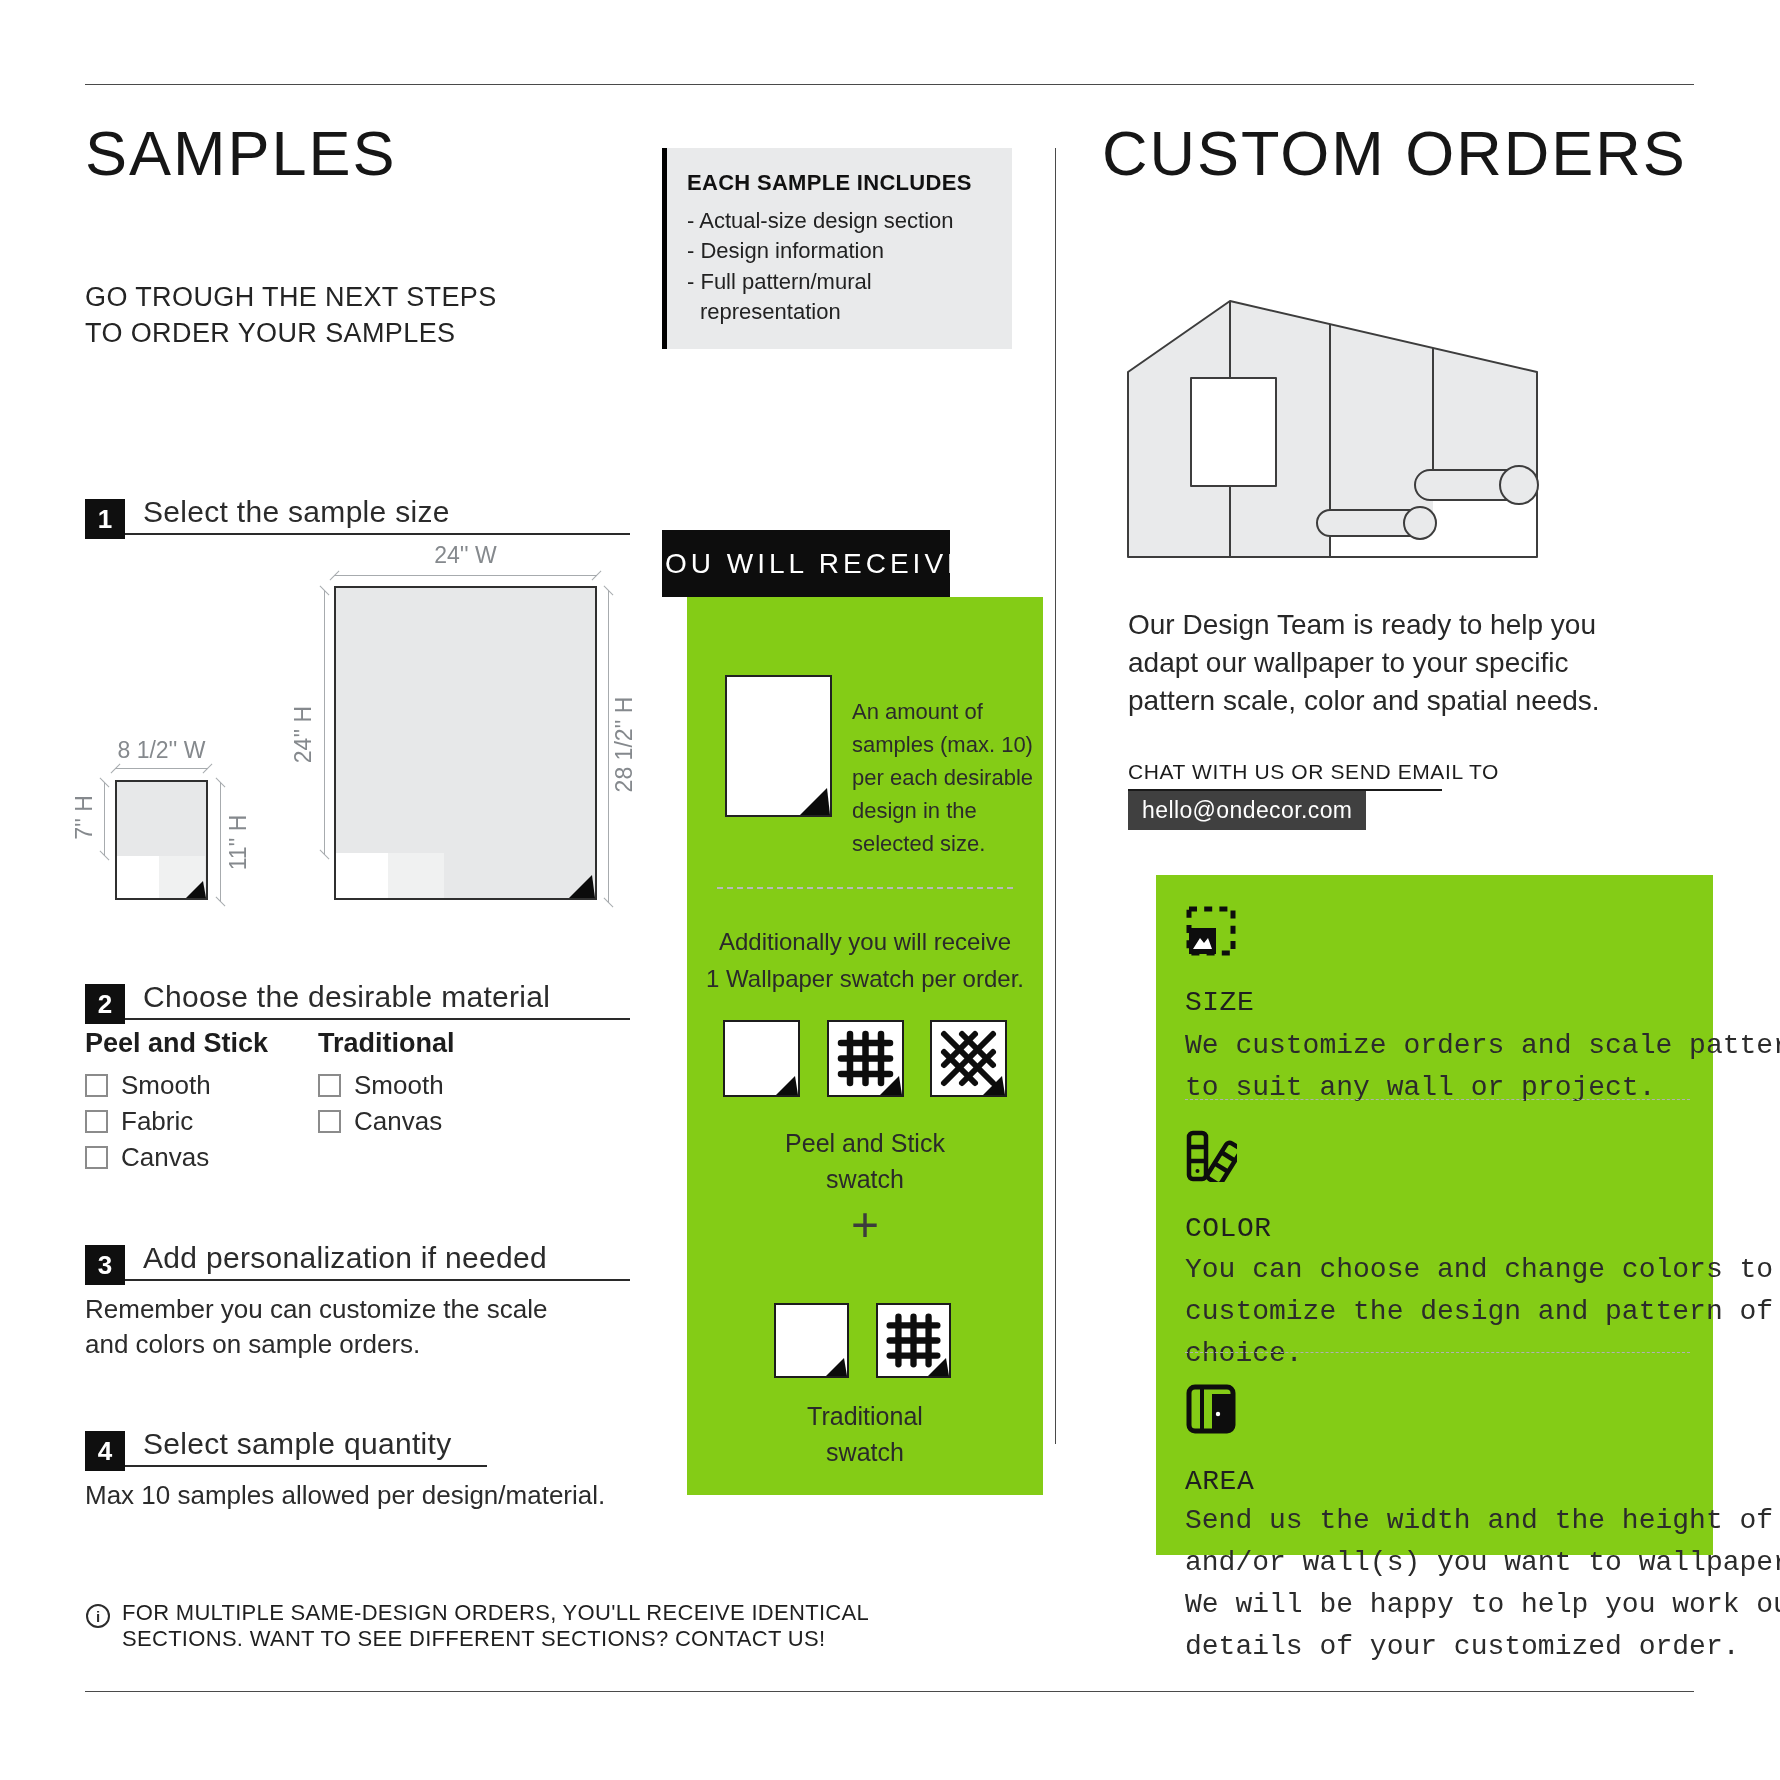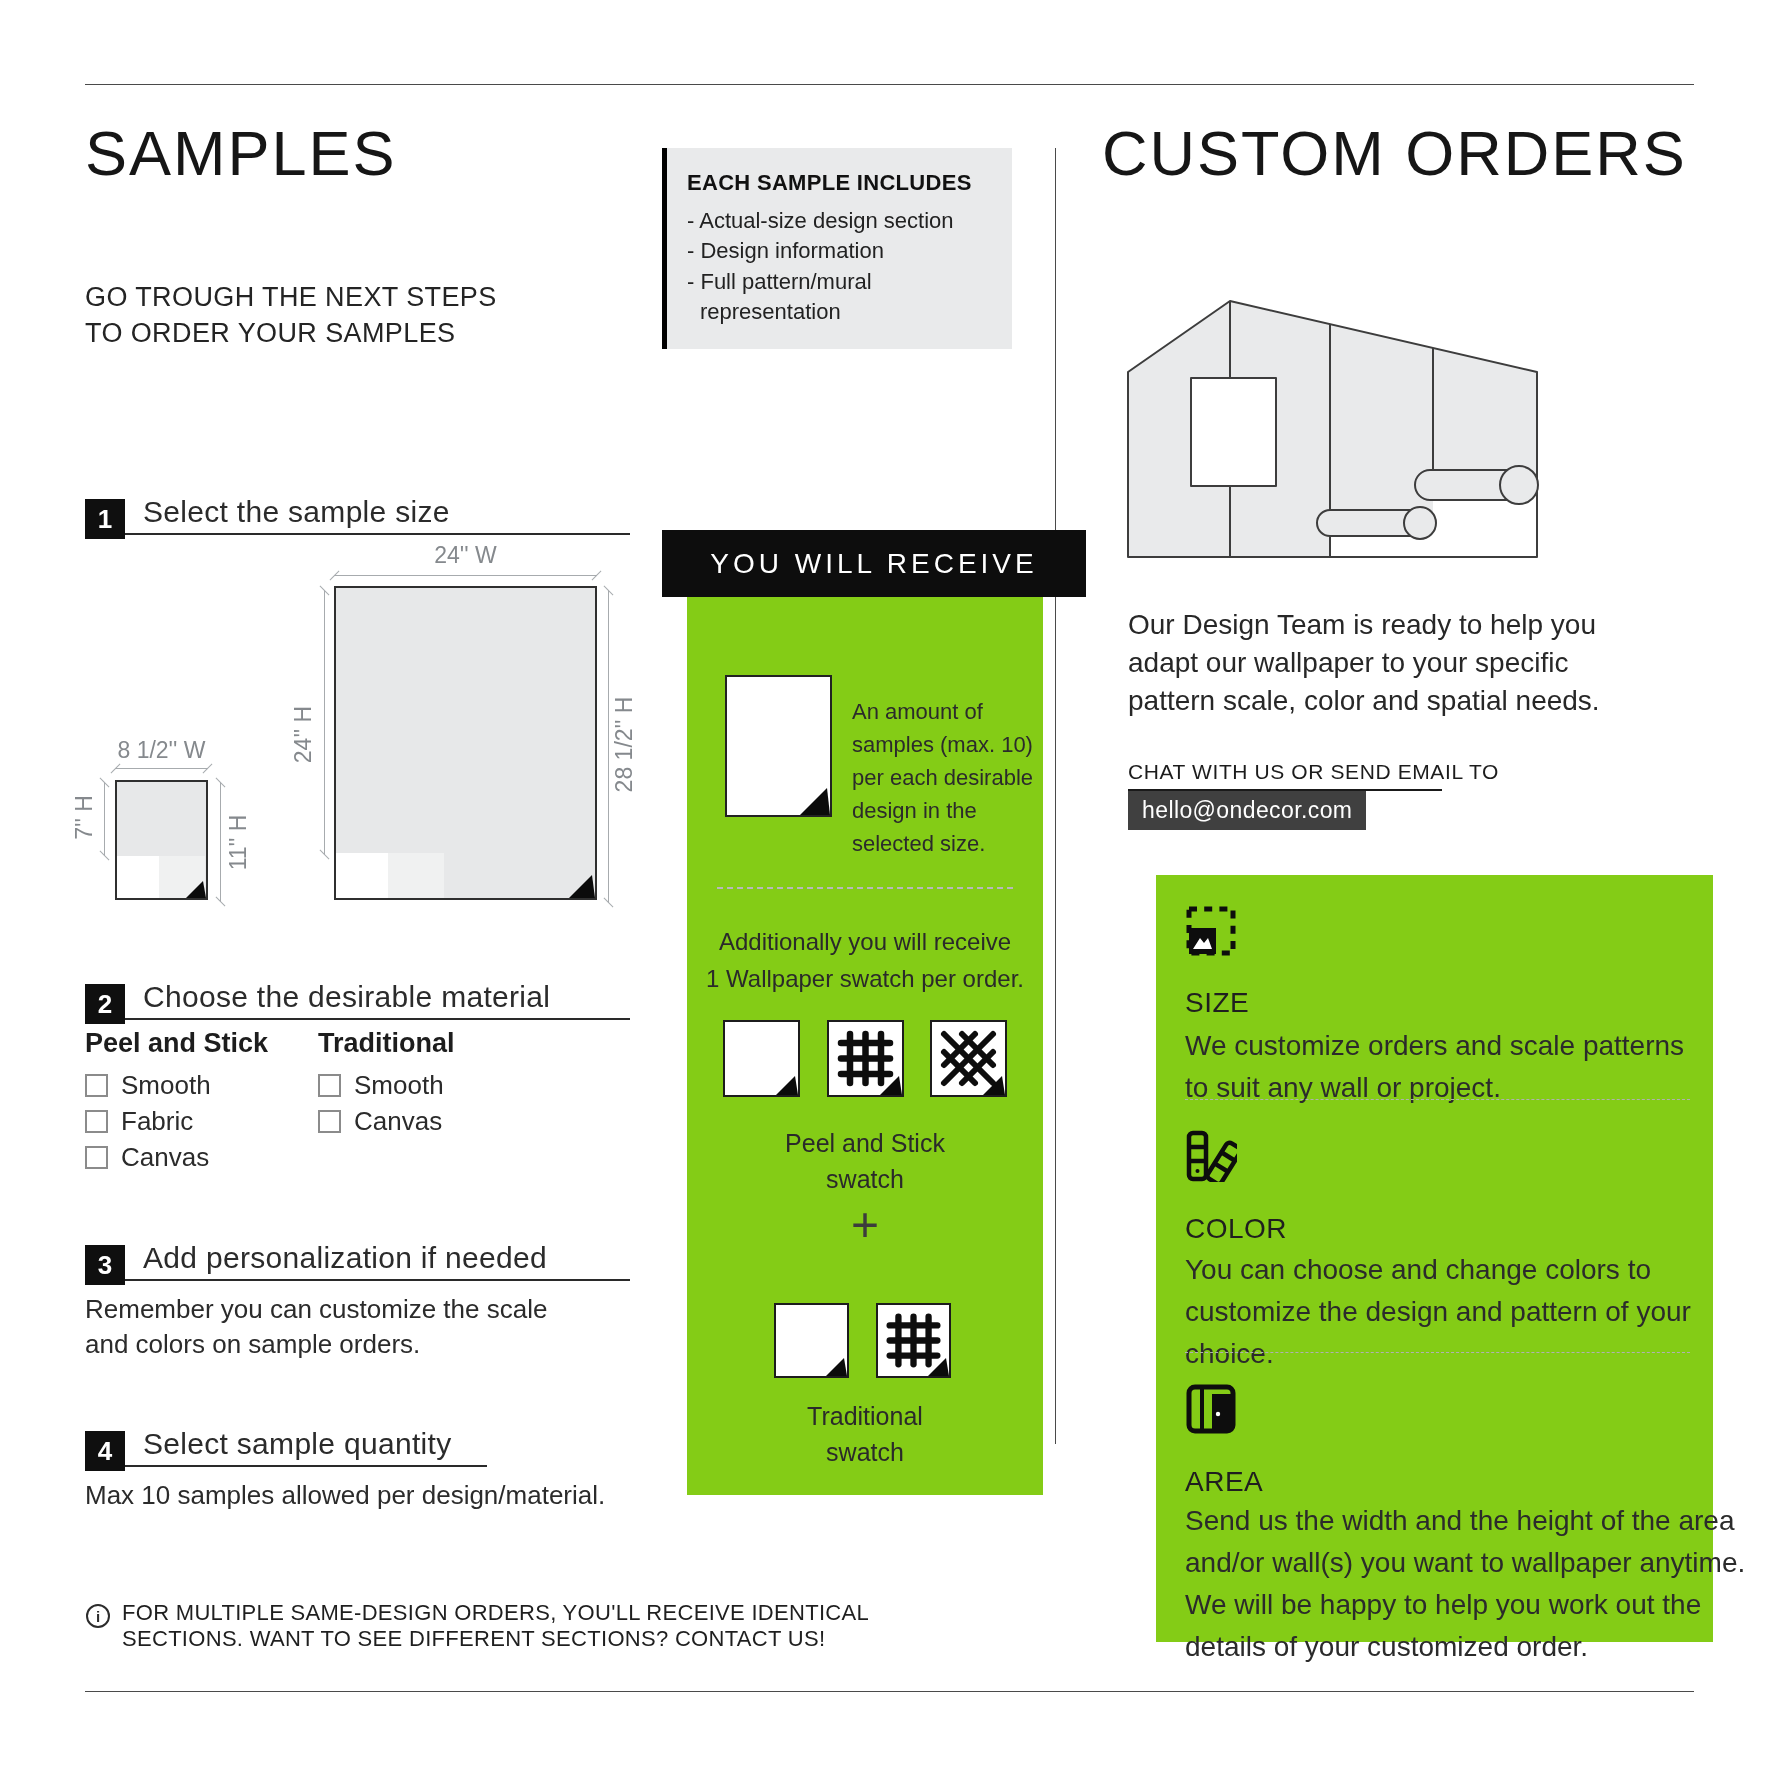--- a/index.html
+++ b/index.html
@@ -149,21 +149,21 @@
     <span class="lbl">Select sample quantity</span>
   </div>
   <div class="note" style="left:85px;top:1478px;">Max 10 samples allowed per design/material.</div>
 
   <div class="info-circle" style="left:86px;top:1604px;">
     <span>i</span>
   </div>
   <div class="footer-note" style="left:122px;top:1600px;">FOR MULTIPLE SAME-DESIGN ORDERS, YOU'LL RECEIVE IDENTICAL
 SECTIONS. WANT TO SEE DIFFERENT SECTIONS? CONTACT US!</div>
 
-  <div class="receive-bar" style="left:662px;top:530px;width:424px;height:67px;">
+  <div class="receive-bar" style="left:662px;top:530px;width:288px;height:67px;">
     <span>YOU WILL RECEIVE</span>
   </div>
 
   <div class="panel" style="left:662px;top:597px;width:356px;height:898px;">
 
     <div class="page-icon" style="left:38px;top:78px;width:103px;height:138px;">
       <div class="fold" style="border-left-width:27px;border-bottom:27px solid #0b0b0b;"></div>
     </div>
     <div class="mid-text nowrap" style="left:165px;top:98px;">An amount of
 samples (max. 10)
@@ -249,21 +249,21 @@
   </svg>
 
   <div class="intro pre" style="left:1128px;top:606px;">Our Design Team is ready to help you
 adapt our wallpaper to your specific
 pattern scale, color and spatial needs.</div>
 
   <div class="chat-label" style="left:1128px;top:760px;">CHAT WITH US OR SEND EMAIL TO</div>
   <div class="chat-line" style="left:1128px;top:789px;width:314px;"></div>
   <div class="email-badge" style="left:1128px;top:791px;">hello@ondecor.com</div>
 
-  <div class="panel" style="left:1131px;top:875px;width:557px;height:767px;">
+  <div class="panel" style="left:1131px;top:875px;width:557px;height:680px;font-family:Liberation Mono, monospace;">
 
     <svg class="f-icon" style="left:29px;top:30px;" viewBox="0 0 52 52">
       <rect x="4" y="4" width="44" height="44" fill="none" stroke="#0d0d0d" stroke-width="5" stroke-dasharray="8 7.2"></rect>
       <rect x="4" y="23" width="27" height="26" fill="#0d0d0d"></rect>
       <path d="M8,44 L15,33 L19,38 L23,33 L27,44 Z" fill="#ffffff"></path>
     </svg>
     <div class="feature-title" style="left:29px;top:112px;">SIZE</div>
     <div class="feature-text" style="left:29px;top:150px;">We customize orders and scale patterns
 to suit any wall or project.</div>
     <div class="dashed2" style="left:29px;top:224px;width:505px;"></div>

